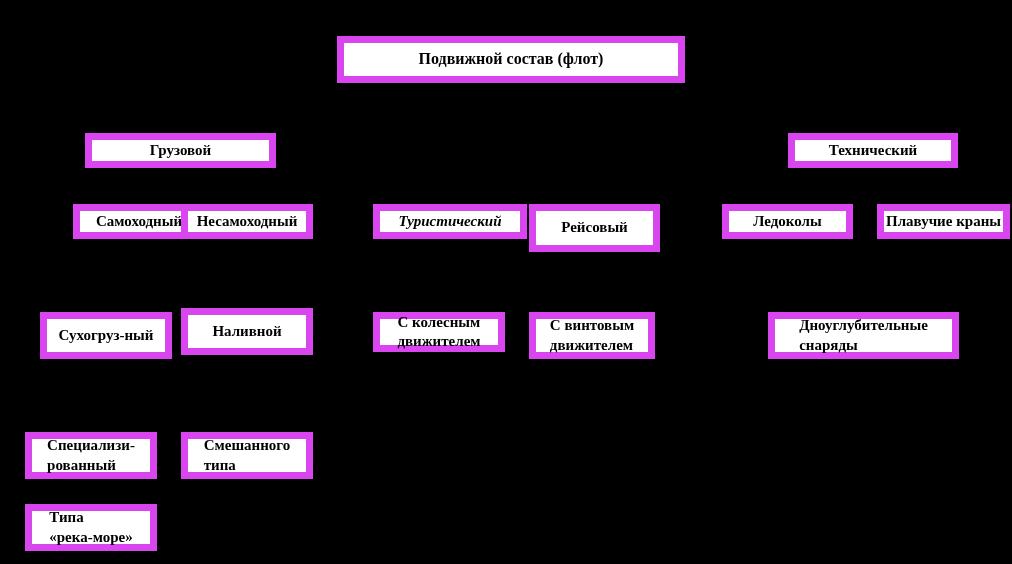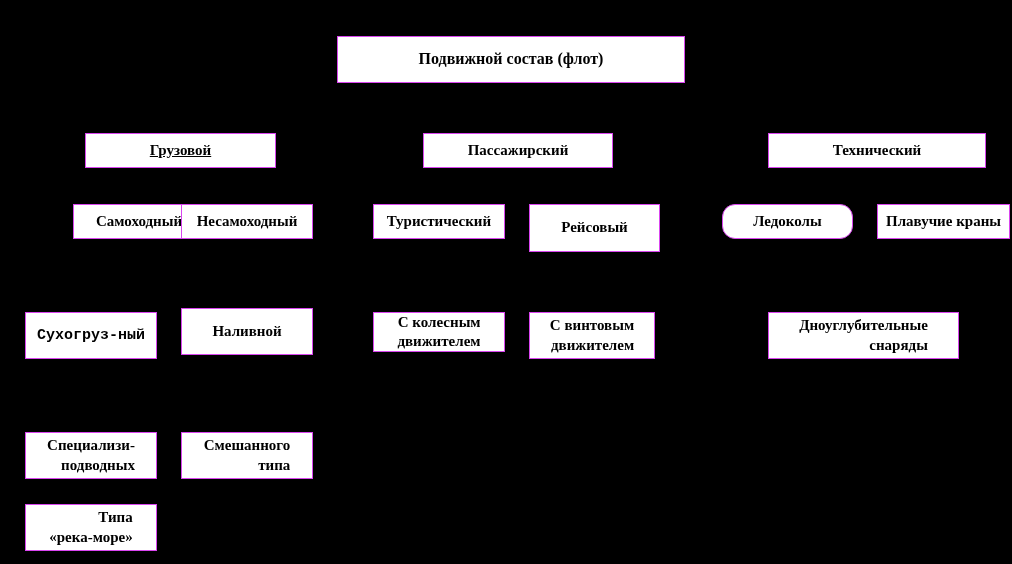--- a/index.html
+++ b/index.html
@@ -12,63 +12,62 @@
     width: 1012px;
     height: 564px;
     background: #000000;
     overflow: hidden;
     font-family: "Liberation Serif", "DejaVu Serif", serif;
   }
   .node {
     position: absolute;
     box-sizing: border-box;
     background: #ffffff;
-    border: 1px solid #d946ef;
+    border: 7px solid #d946ef;
     color: #000000;
     font-weight: bold;
     font-size: 15px;
     line-height: 1.3;
     display: flex;
     align-items: center;
     justify-content: center;
-    text-align: right;
+    text-align: left;
     white-space: pre-line;
   }
   .node.title {
     font-size: 16px;
   }
 </style>
 </head>
 <body>
 
 <div class="canvas">
 
   <div class="node title" style="left:337px; top:36px;  width:348px; height:47px;">Подвижной состав (флот)</div>
 
-  <div class="node" style="left:85px;  top:133px; width:191px; height:35px;text-decoration:underline;">Грузовой</div>
-  <div class="node" style="left:423px; top:133px; width:190px; height:35px;">Пассажирский</div>
-  <div class="node" style="left:768px; top:133px; width:218px; height:35px;">Технический</div>
+  <div class="node" style="left:85px;  top:133px; width:191px; height:35px;">Грузовой</div>
+  <div class="node" style="left:788px; top:133px; width:170px; height:35px;">Технический</div>
 
   <div class="node" style="left:25px;  top:204px; width:132px; height:35px;margin-left:48px;">Самоходный</div>
   <div class="node" style="left:181px; top:204px; width:132px; height:35px;">Несамоходный</div>
-  <div class="node" style="left:373px; top:204px; width:132px; height:35px;">Туристический</div>
+  <div class="node" style="left:373px; top:204px; width:154px; height:35px;font-style:italic;">Туристический</div>
   <div class="node" style="left:529px; top:204px; width:131px; height:48px;">Рейсовый</div>
-  <div class="node" style="left:722px; top:204px; width:131px; height:35px;border-radius:13px;">Ледоколы</div>
+  <div class="node" style="left:722px; top:204px; width:131px; height:35px;">Ледоколы</div>
   <div class="node" style="left:877px; top:204px; width:133px; height:35px;">Плавучие краны</div>
 
-  <div class="node" style="left:25px;  top:312px; width:132px; height:47px;font-family:Liberation Mono, monospace;">Сухогруз-ный</div>
+  <div class="node" style="left:40px;  top:312px; width:132px; height:47px;">Сухогруз-ный</div>
   <div class="node" style="left:181px; top:308px; width:132px; height:47px;">Наливной</div>
   <div class="node" style="left:373px; top:312px; width:132px; height:40px;">С колесным
 движителем</div>
   <div class="node" style="left:529px; top:312px; width:126px; height:47px;">С винтовым
 движителем</div>
   <div class="node" style="left:768px; top:312px; width:191px; height:47px;">Дноуглубительные
 снаряды</div>
 
   <div class="node" style="left:25px;  top:432px; width:132px; height:47px;">Специализи-
-подводных</div>
+рованный</div>
   <div class="node" style="left:181px; top:432px; width:132px; height:47px;">Смешанного
 типа</div>
 
   <div class="node" style="left:25px;  top:504px; width:132px; height:47px;">Типа
 «река-море»</div>
 
 </div>
 
 </body></html>

